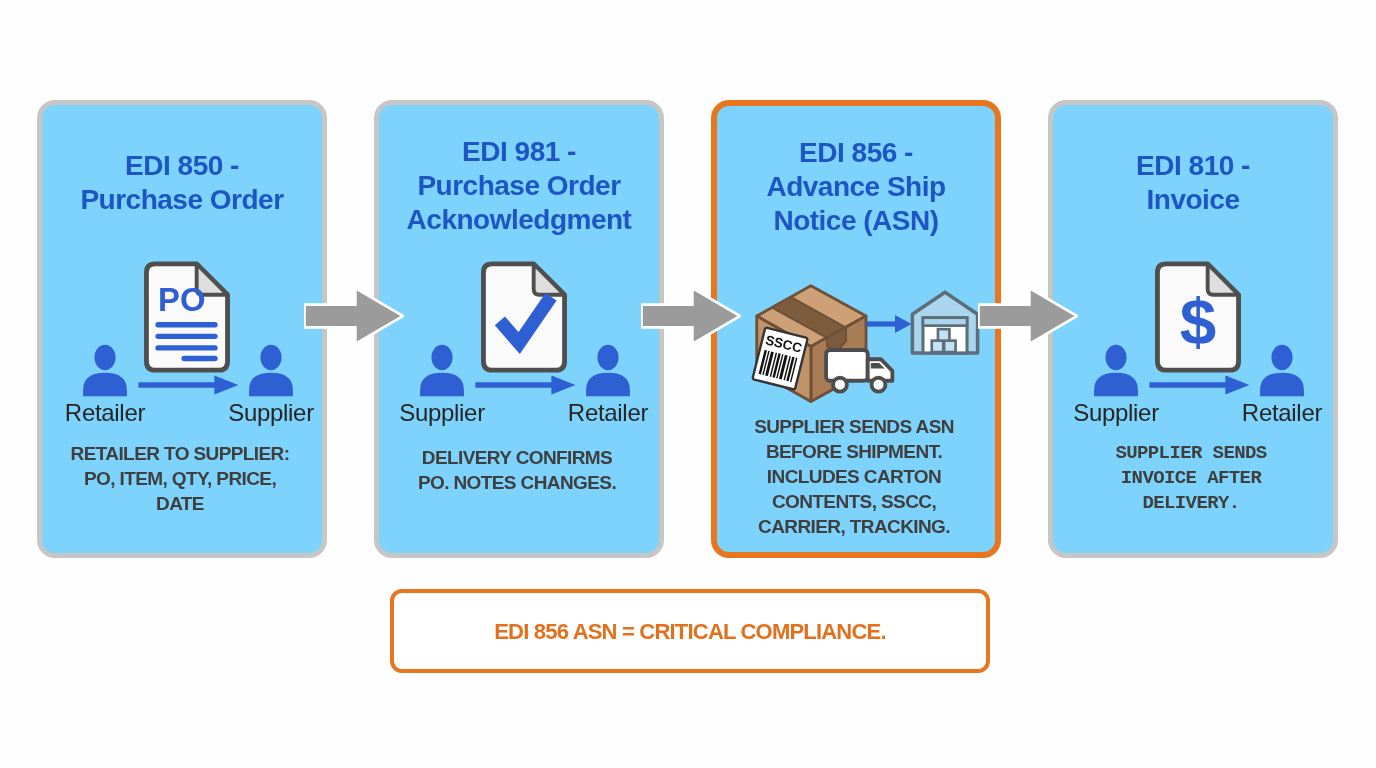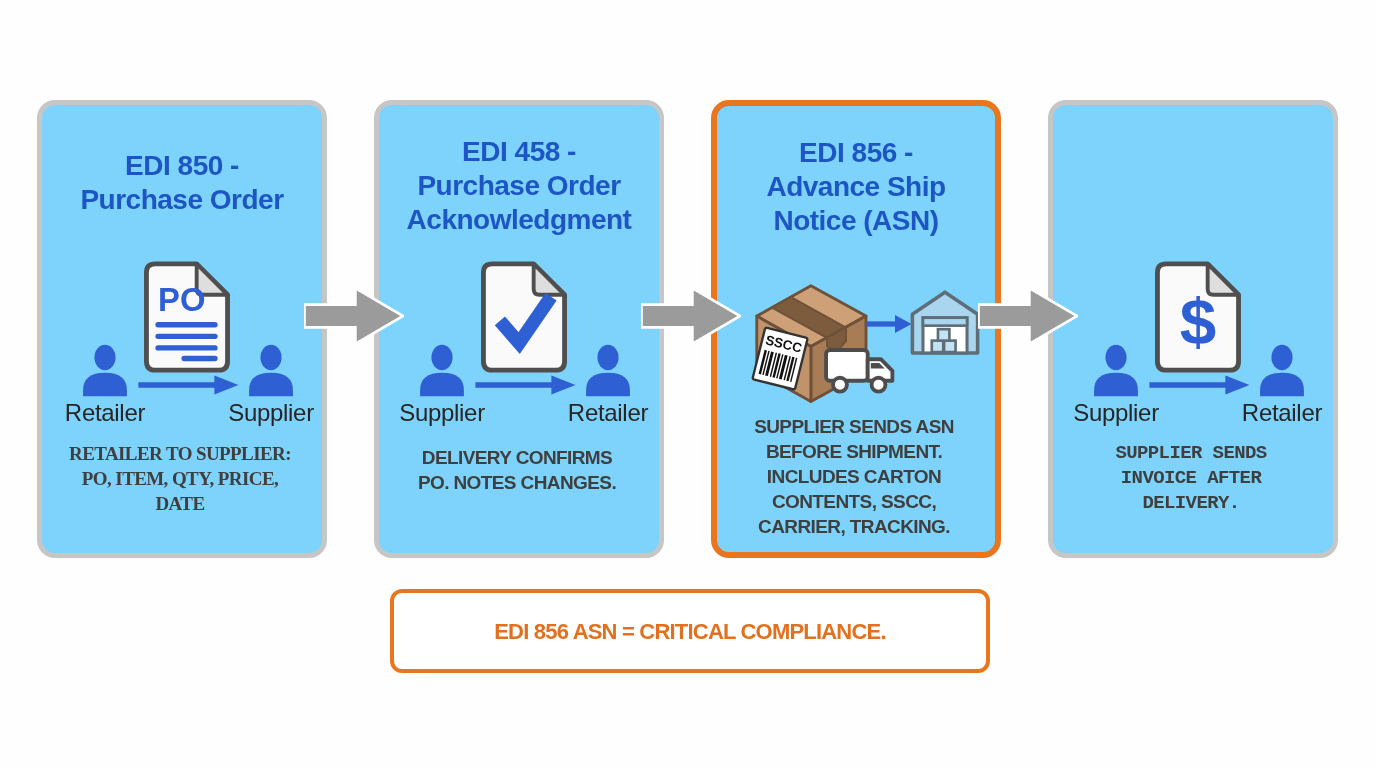--- a/index.html
+++ b/index.html
@@ -85,27 +85,27 @@
       <ellipse cx="32" cy="16" rx="12.5" ry="15" fill="#2e5fd3"></ellipse>
       <path d="M6,62 L6,55 Q6,34 32,34 Q58,34 58,55 L58,62 Z" fill="#2e5fd3"></path>
     </svg>
     <svg class="person-arrow" width="104" height="24" viewBox="0 0 130 30">
       <line x1="3" y1="15" x2="100" y2="15" stroke="#2e5fd3" stroke-width="7"></line>
       <polygon points="98,3 128,15 98,27" fill="#2e5fd3"></polygon>
     </svg>
     <div class="person-label pl-left">Retailer</div>
     <div class="person-label pl-right">Supplier</div>
 
-    <div class="card-desc" style="top:336px;font-family:Liberation Serif, serif;">RETAILER TO SUPPLIER:
+    <div class="card-desc" style="top:336px;">RETAILER TO SUPPLIER:
 PO, ITEM, QTY, PRICE,
 DATE</div>
   </div>
 
   <div class="card" style="left:374px;">
-    <div class="card-title t-3line">EDI 458 -
+    <div class="card-title t-3line">EDI 981 -
 Purchase Order
 Acknowledgment</div>
 
     <svg class="doc-icon" width="100" height="112" viewBox="0 0 100 116">
       <path d="M17,3 H60 L92,35 V104 Q92,113 83,113 H17 Q8,113 8,104 V12 Q8,3 17,3 Z" fill="#fafafa" stroke="#4f4f4f" stroke-width="5" stroke-linejoin="round"></path>
       <path d="M60,3 L92,35 H66 Q60,35 60,29 Z" fill="#dedede" stroke="#4f4f4f" stroke-width="4" stroke-linejoin="round"></path>
       <path d="M25,62 L45,85 L78,37" fill="none" stroke="#2e5fd3" stroke-width="14" stroke-linejoin="miter"></path>
     </svg>
 
     <svg class="person p-left" width="54" height="56" viewBox="0 0 64 64">
@@ -179,20 +179,22 @@
     </svg>
 
     <div class="card-desc" style="top:308px;">SUPPLIER SENDS ASN
 BEFORE SHIPMENT.
 INCLUDES CARTON
 CONTENTS, SSCC,
 CARRIER, TRACKING.</div>
   </div>
 
   <div class="card" style="left:1048px;">
+    <div class="card-title t-2line">EDI 810 -
+Invoice</div>
 
     <svg class="doc-icon" width="100" height="112" viewBox="0 0 100 116">
       <path d="M17,3 H60 L92,35 V104 Q92,113 83,113 H17 Q8,113 8,104 V12 Q8,3 17,3 Z" fill="#fafafa" stroke="#4f4f4f" stroke-width="5" stroke-linejoin="round"></path>
       <path d="M60,3 L92,35 H66 Q60,35 60,29 Z" fill="#dedede" stroke="#4f4f4f" stroke-width="4" stroke-linejoin="round"></path>
       <text x="50" y="86" text-anchor="middle" font-size="68" font-weight="bold" fill="#2e5fd3" font-family="Liberation Sans, sans-serif">$</text>
     </svg>
 
     <svg class="person p-left" width="54" height="56" viewBox="0 0 64 64">
       <ellipse cx="32" cy="16" rx="12.5" ry="15" fill="#2e5fd3"></ellipse>
       <path d="M6,62 L6,55 Q6,34 32,34 Q58,34 58,55 L58,62 Z" fill="#2e5fd3"></path>

